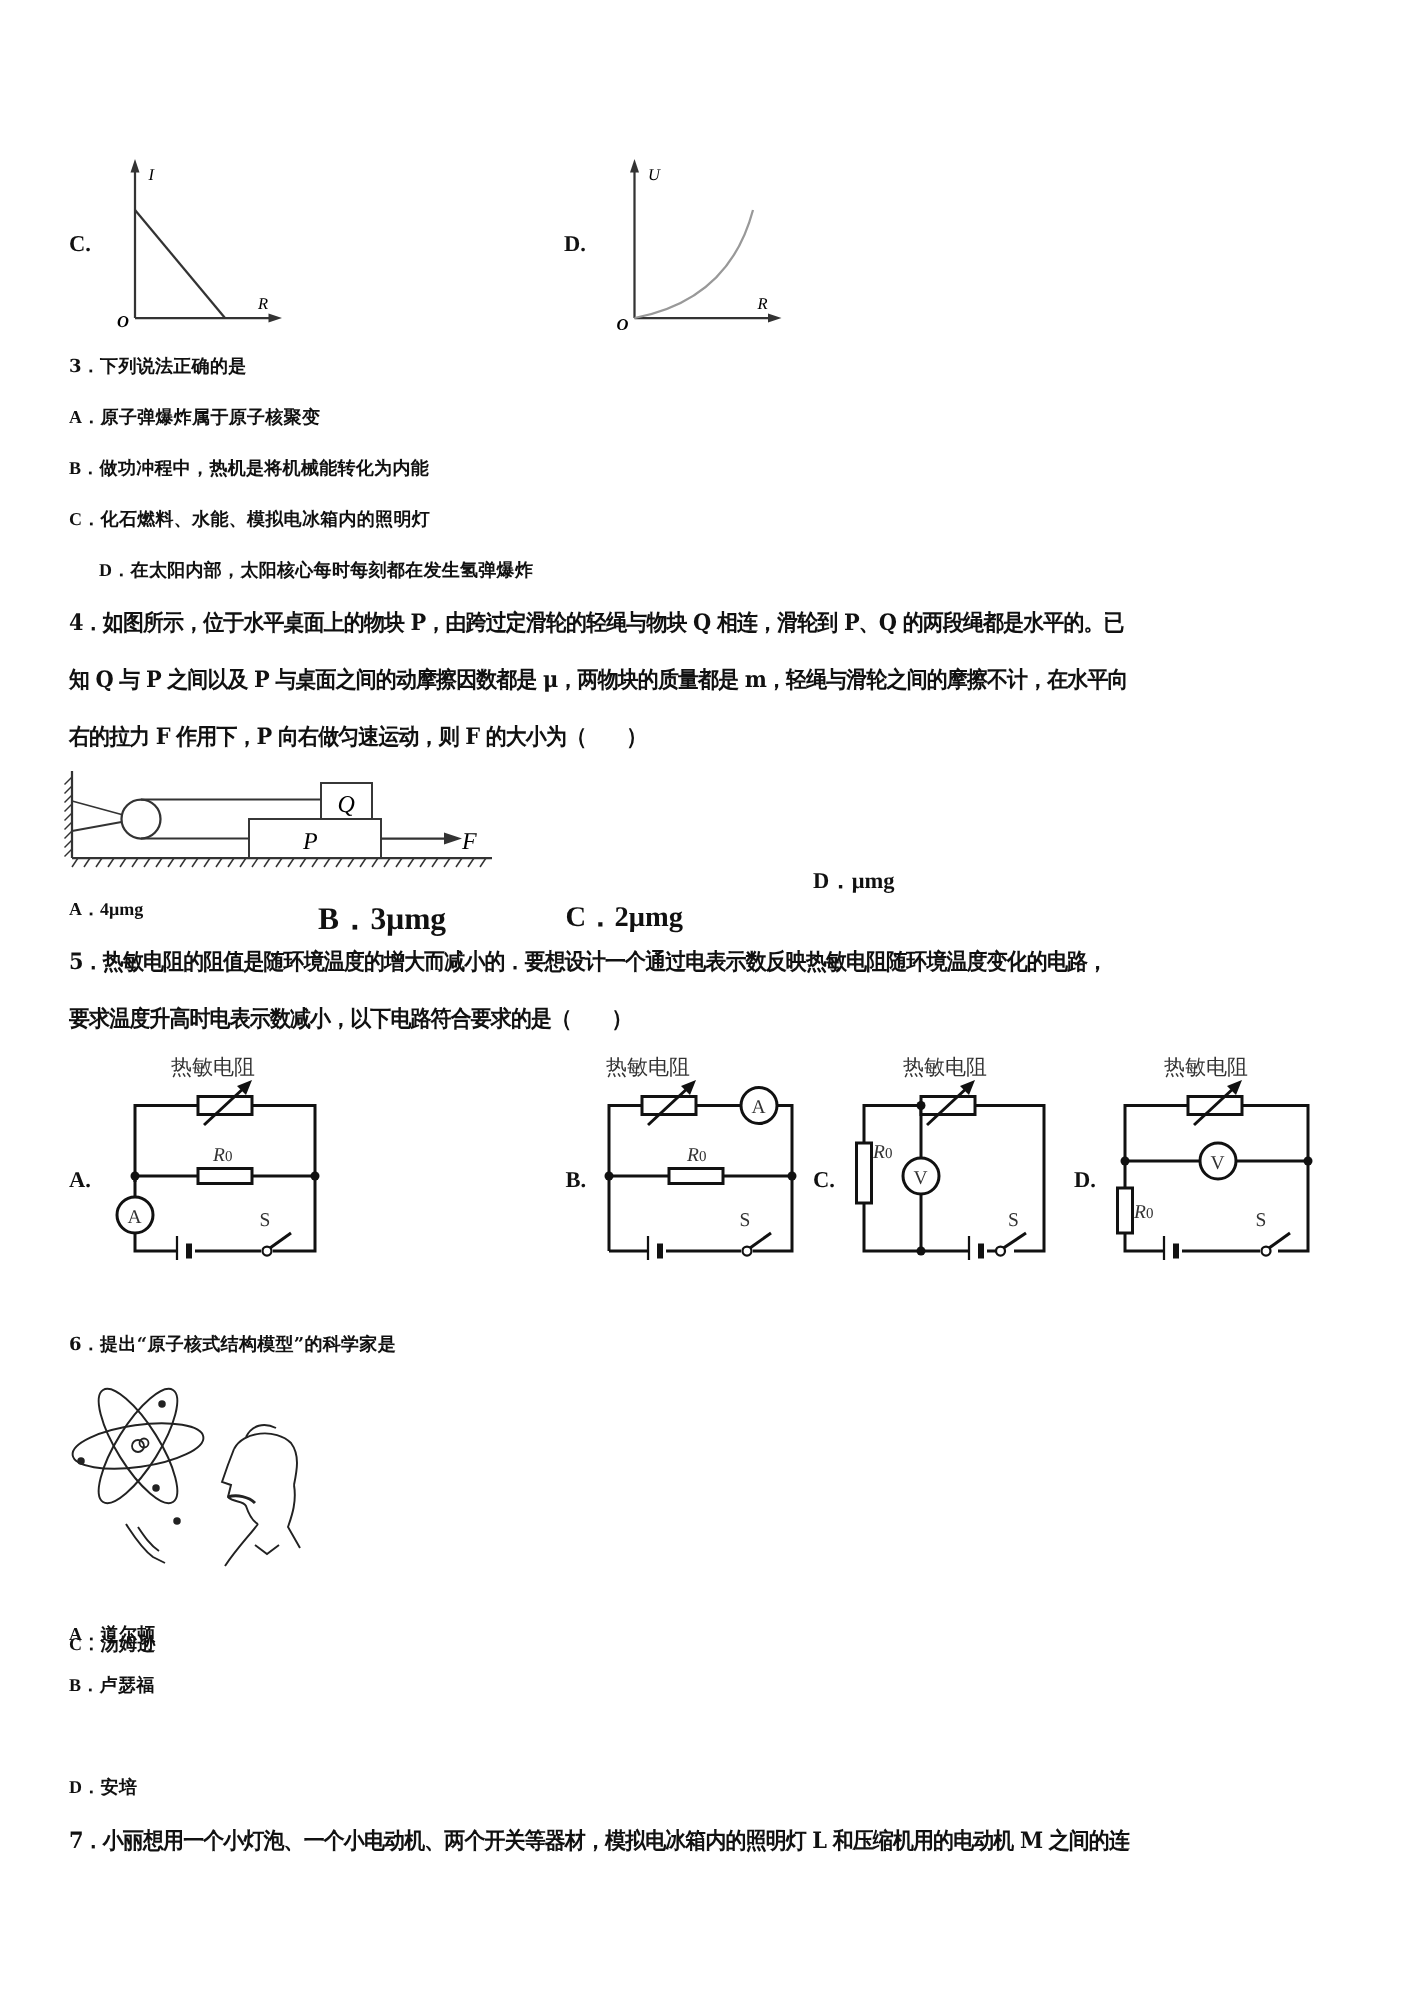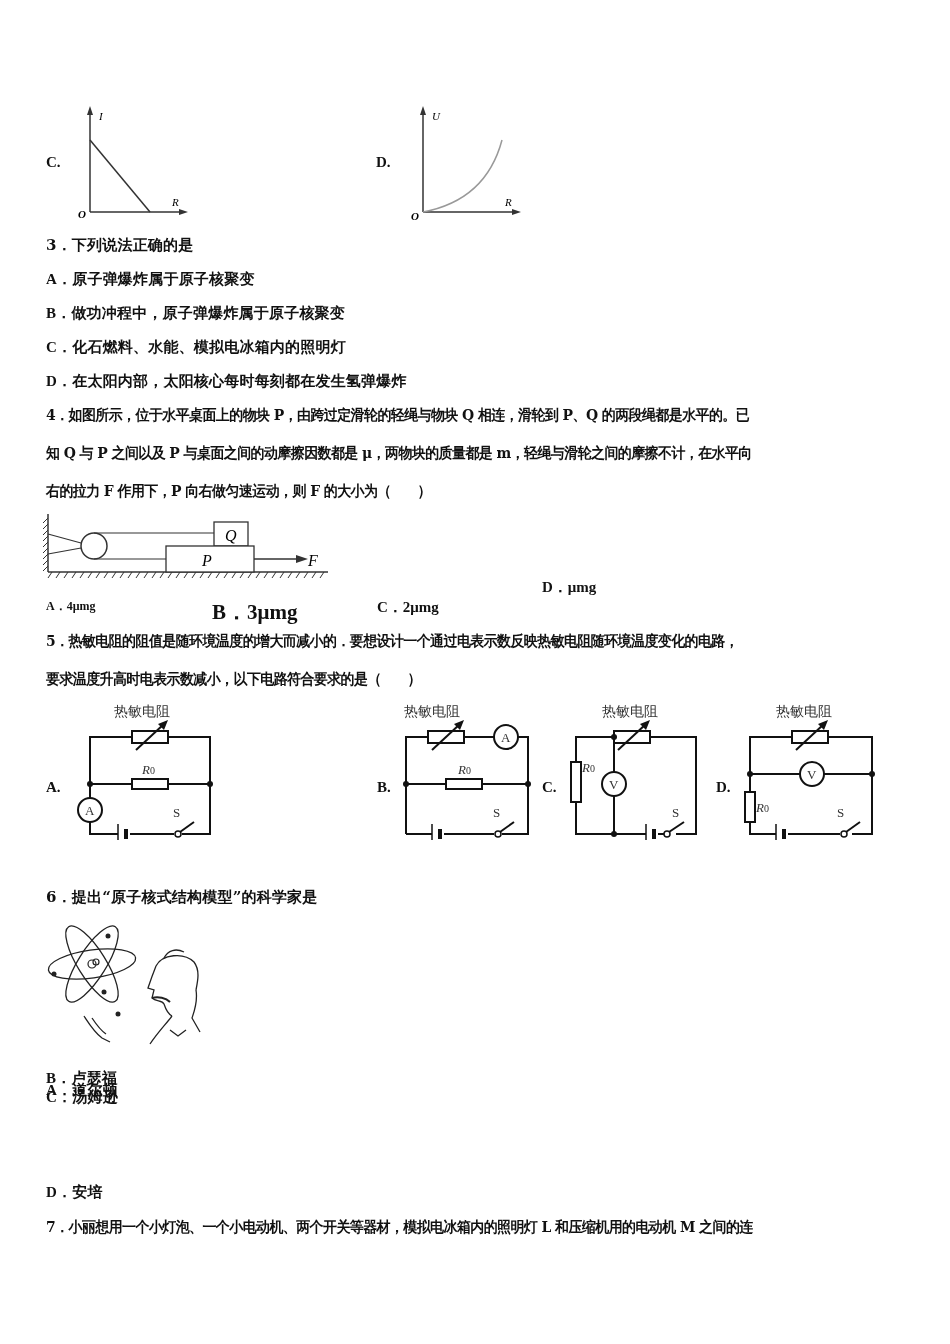--- a/index.html
+++ b/index.html
@@ -1,19 +1,19 @@
 <!DOCTYPE html>
 <html><head>
 <meta charset="utf-8">
 <style>
   html, body { margin: 0; padding: 0; background: #ffffff; }
   body { width: 950px; height: 1344px; position: relative; overflow: hidden;
          font-family: "DejaVu Serif", "Liberation Serif", serif; color: #111; }
   .abs { position: absolute; }
-  .line { position: absolute; left: 46px; font-size: 15px; font-weight: bold; white-space: nowrap; letter-spacing: 0.2px; }
+  .line { position: absolute; left: 46px; font-size: 12px; font-weight: bold; white-space: nowrap; letter-spacing: 0.2px; }
   .opt-label { font-family: "Liberation Serif", serif; font-weight: bold; }
   .narrow { font-family: "DejaVu Serif", serif; font-weight: bold; font-size: 15px; letter-spacing: -0.6px; transform: scaleX(0.93); transform-origin: left center; }
   svg text { font-family: "Liberation Serif", serif; }
   .clabel { font-family: "DejaVu Sans", sans-serif; font-size: 14px; fill: #333; }
 </style>
 </head>
 <body>
 
 <div class="abs" style="left:46px; top:152px;">
   <span class="opt-label" style="font-size:15px;">C.</span>
@@ -41,26 +41,26 @@
   <text x="27" y="20" font-style="italic" font-size="11">U</text>
   <text x="100" y="106" font-style="italic" font-size="11">R</text>
   <text x="6" y="120" font-style="italic" font-weight="bold" font-size="11">O</text>
 </svg>
 
 <div class="line" style="top:236px;">3．下列说法正确的是</div>
 <div class="line" style="top:270px;">
   <span class="opt-label">A．</span><span>原子弹爆炸属于原子核聚变</span>
 </div>
 <div class="line" style="top:304px;">
-  <span class="opt-label">B．</span><span>做功冲程中，原子弹爆炸属于原子核聚变</span>
+  <span class="opt-label">B．</span><span>做功冲程中，热机是将机械能转化为内能</span>
 </div>
 <div class="line" style="top:338px;">
   <span class="opt-label">C．</span><span>化石燃料、水能、模拟电冰箱内的照明灯</span>
 </div>
-<div class="line" style="top:372px;">
+<div class="line" style="top:372px;margin-left:20px;">
   <span class="opt-label">D．</span><span>在太阳内部，太阳核心每时每刻都在发生氢弹爆炸</span>
 </div>
 
 <div class="line narrow" style="top:406px;">4．如图所示，位于水平桌面上的物块 P，由跨过定滑轮的轻绳与物块 Q 相连，滑轮到 P、Q 的两段绳都是水平的。已</div>
 <div class="line narrow" style="top:444px;">知 Q 与 P 之间以及 P 与桌面之间的动摩擦因数都是 μ，两物块的质量都是 m，轻绳与滑轮之间的摩擦不计，在水平向</div>
 <div class="line narrow" style="top:482px;">右的拉力 F 作用下，P 向右做匀速运动，则 F 的大小为（　　）</div>
 
 <svg class="abs" style="left:42px; top:510px;" width="290" height="72" viewBox="0 0 290 72">
 
   <line x1="6" y1="4" x2="6" y2="62" stroke="#333" stroke-width="1.5"></line>
@@ -132,21 +132,21 @@
   <polygon points="266,49 254,45 254,53" fill="#333"></polygon>
   <text x="266" y="56" font-style="italic" font-size="16">F</text>
 </svg>
 
 <div class="abs opt-label" style="left:46px; top:598px; font-size:12px;">
   <span>A．</span><span>4μmg</span>
 </div>
 <div class="abs opt-label" style="left:212px; top:598px; font-size:21px;">
   <span>B．</span><span>3μmg</span>
 </div>
-<div class="abs opt-label" style="left:377px; top:598px; font-size:15px;">
+<div class="abs opt-label" style="left:377px; top:598px; font-size:19px;">
   <span>C．</span><span>2μmg</span>
 </div>
 <div class="abs opt-label" style="left:542px; top:578px; font-size:15px;">
   <span>D．</span><span>μmg</span>
 </div>
 
 <div class="line narrow" style="top:632px;">5．热敏电阻的阻值是随环境温度的增大而减小的．要想设计一个通过电表示数反映热敏电阻随环境温度变化的电路，</div>
 <div class="line narrow" style="top:670px;">要求温度升高时电表示数减小，以下电路符合要求的是（　　）</div>
 
 <div class="abs opt-label" style="left:46px; top:779px; font-size:15px;">A.</div>
@@ -283,21 +283,21 @@
     <path d="M128,98 C122,106 114,114 106,126"></path>
     <path d="M126,112 L134,118 L142,112"></path>
     <path d="M40,98 C44,104 50,114 58,120 L66,124"></path>
     <path d="M48,100 C52,106 56,112 62,116"></path>
   </g>
 </svg>
 
 <div class="line" style="top:1081px;text-align:center;">
   <span class="opt-label">A．</span><span>道尔顿</span>
 </div>
-<div class="line" style="top:1069px;">
+<div class="line" style="top:1115px;">
   <span class="opt-label">B．</span><span>卢瑟福</span>
 </div>
 <div class="line" style="top:1088px;">
   <span class="opt-label">C．</span><span>汤姆逊</span>
 </div>
 <div class="line" style="top:1183px;">
   <span class="opt-label">D．</span><span>安培</span>
 </div>
 
 <div class="line narrow" style="top:1218px;">7．小丽想用一个小灯泡、一个小电动机、两个开关等器材，模拟电冰箱内的照明灯 L 和压缩机用的电动机 M 之间的连</div>

